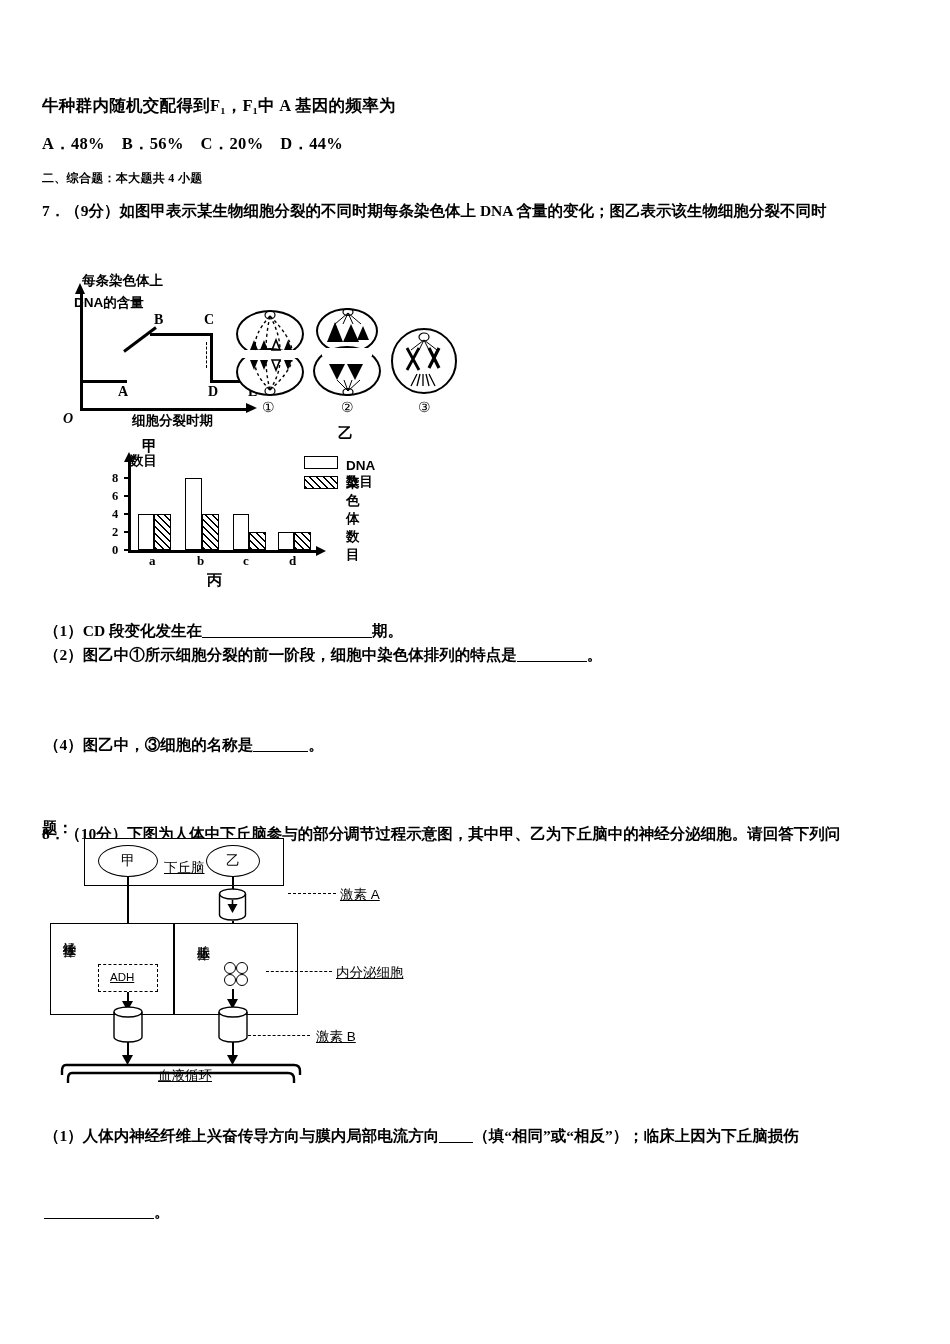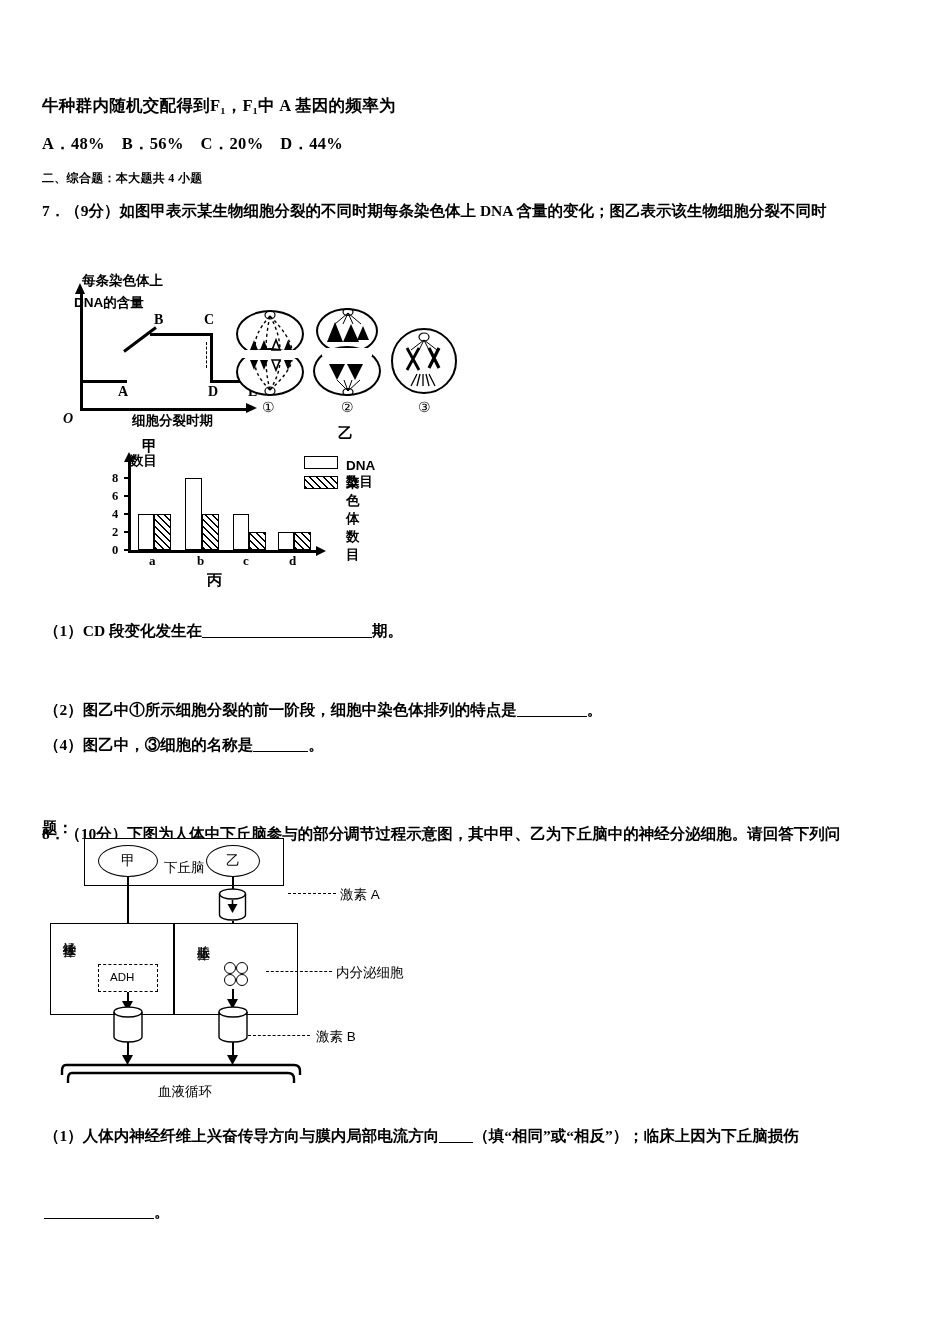--- a/index.html
+++ b/index.html
@@ -59,21 +59,21 @@
   
   .box-frame { position: absolute; border: 1.6px solid #000; background: #fff; }
   .dash-frame { position: absolute; border: 1.6px dashed #000; background: #fff; }
   .oval { position: absolute; border: 1.5px solid #000; border-radius: 50%; background: #fff;
           display:flex; align-items:center; justify-content:center;
           font-family:"Liberation Sans", sans-serif; font-size: 14px; }
   .vline { position: absolute; background: #000; width: 1.6px; }
   .dashline { position: absolute; border-top: 1.5px dashed #000; height: 0; }
   .vtext { position: absolute; font-family: "Liberation Sans", sans-serif; font-size: 13.5px;
            writing-mode: vertical-rl; text-orientation: upright; letter-spacing: 1px; }
-  .htext { position: absolute; font-family: "Liberation Sans", sans-serif; font-size: 13.5px; white-space: nowrap; }
+  .htext { position: absolute; font-family: "Liberation Sans", sans-serif; font-size: 13.5px; white-space: nowrap; text-decoration: underline; }
   .small-circ { position: absolute; border: 1.4px solid #000; border-radius: 50%; background: #fff; }
 </style>
 </head>
 <body>
 
 <div class="page">
 
   <div class="line abs" style="left:42px; top:98px;">
     <span>牛种群内随机交配得到F₁，F₁中 A 基因的频率为</span>
   </div>
@@ -247,21 +247,21 @@
       <div class="abs" style="left:0px; top:24px; width:34px; height:13px; border:1.8px solid #000;
            background: repeating-linear-gradient(45deg, #000 0px, #000 1.6px, #fff 1.6px, #fff 5px);"></div>
       <div class="cn-lbl" style="left:42px; top:22px;">染色体数目</div>
     </div>
   </div>
 
   <div class="q-body abs" style="left:44px; top:623px;">
     <span>（1）</span><span>CD 段变化发生在</span><span class="blank-s" style="width:170px;"></span><span>期。</span>
   </div>
 
-  <div class="q-body abs" style="left:44px; top:702px;">
+  <div class="q-body abs" style="left:44px; top:647px;">
     <span>（2）</span><span>图乙中①所示细胞分裂的前一阶段，细胞中染色体排列的特点是</span><span class="blank-s" style="width:70px;"></span><span>。</span>
   </div>
 
 
   <div class="q-body abs" style="left:44px; top:737px;">
     <span>（4）</span><span>图乙中，③细胞的名称是</span><span class="blank-s" style="width:55px;"></span><span>。</span>
   </div>
 
   <div class="q-body abs" style="left:42px; top:784px;margin-top:42px;">
     <span class="q-num">8．</span><span>（10分）</span><span>下图为人体中下丘脑参与的部分调节过程示意图，其中甲、乙为下丘脑中的神经分泌细胞。请回答下列问</span>
@@ -352,21 +352,21 @@
 
     <div class="dashline" style="left:200px; top:202px; width:62px;"></div>
     <div class="htext" style="left:268px; top:195px;">激素 B</div>
 
     <svg class="abs" style="left:12px; top:228px;" width="250" height="30">
       <path d="M6 4 Q2 4 2 10 L2 14" stroke="#000" stroke-width="2.4" fill="none"></path>
       <path d="M6 4 L234 4 Q240 4 240 10 L240 14" stroke="#000" stroke-width="2.4" fill="none"></path>
       <path d="M12 12 Q8 12 8 18 L8 22" stroke="#000" stroke-width="2.4" fill="none"></path>
       <path d="M12 12 L228 12 Q234 12 234 18 L234 22" stroke="#000" stroke-width="2.4" fill="none"></path>
     </svg>
-    <div class="htext" style="left:110px; top:250px;">血液循环</div>
+    <div class="htext" style="left:110px; top:234px;">血液循环</div>
   </div>
 
   <div class="q-body abs" style="left:44px; top:1128px;">
     <span>（1）</span><span>人体内神经纤维上兴奋传导方向与膜内局部电流方向</span><span class="blank-s" style="width:34px;"></span><span>（填“相同”或“相反”）；临床上因为下丘脑损伤</span>
   </div>
 
 
   <div class="q-body abs" style="left:44px; top:1204px;">
     <span class="blank-s" style="width:110px;"></span><span>。</span>
   </div>

